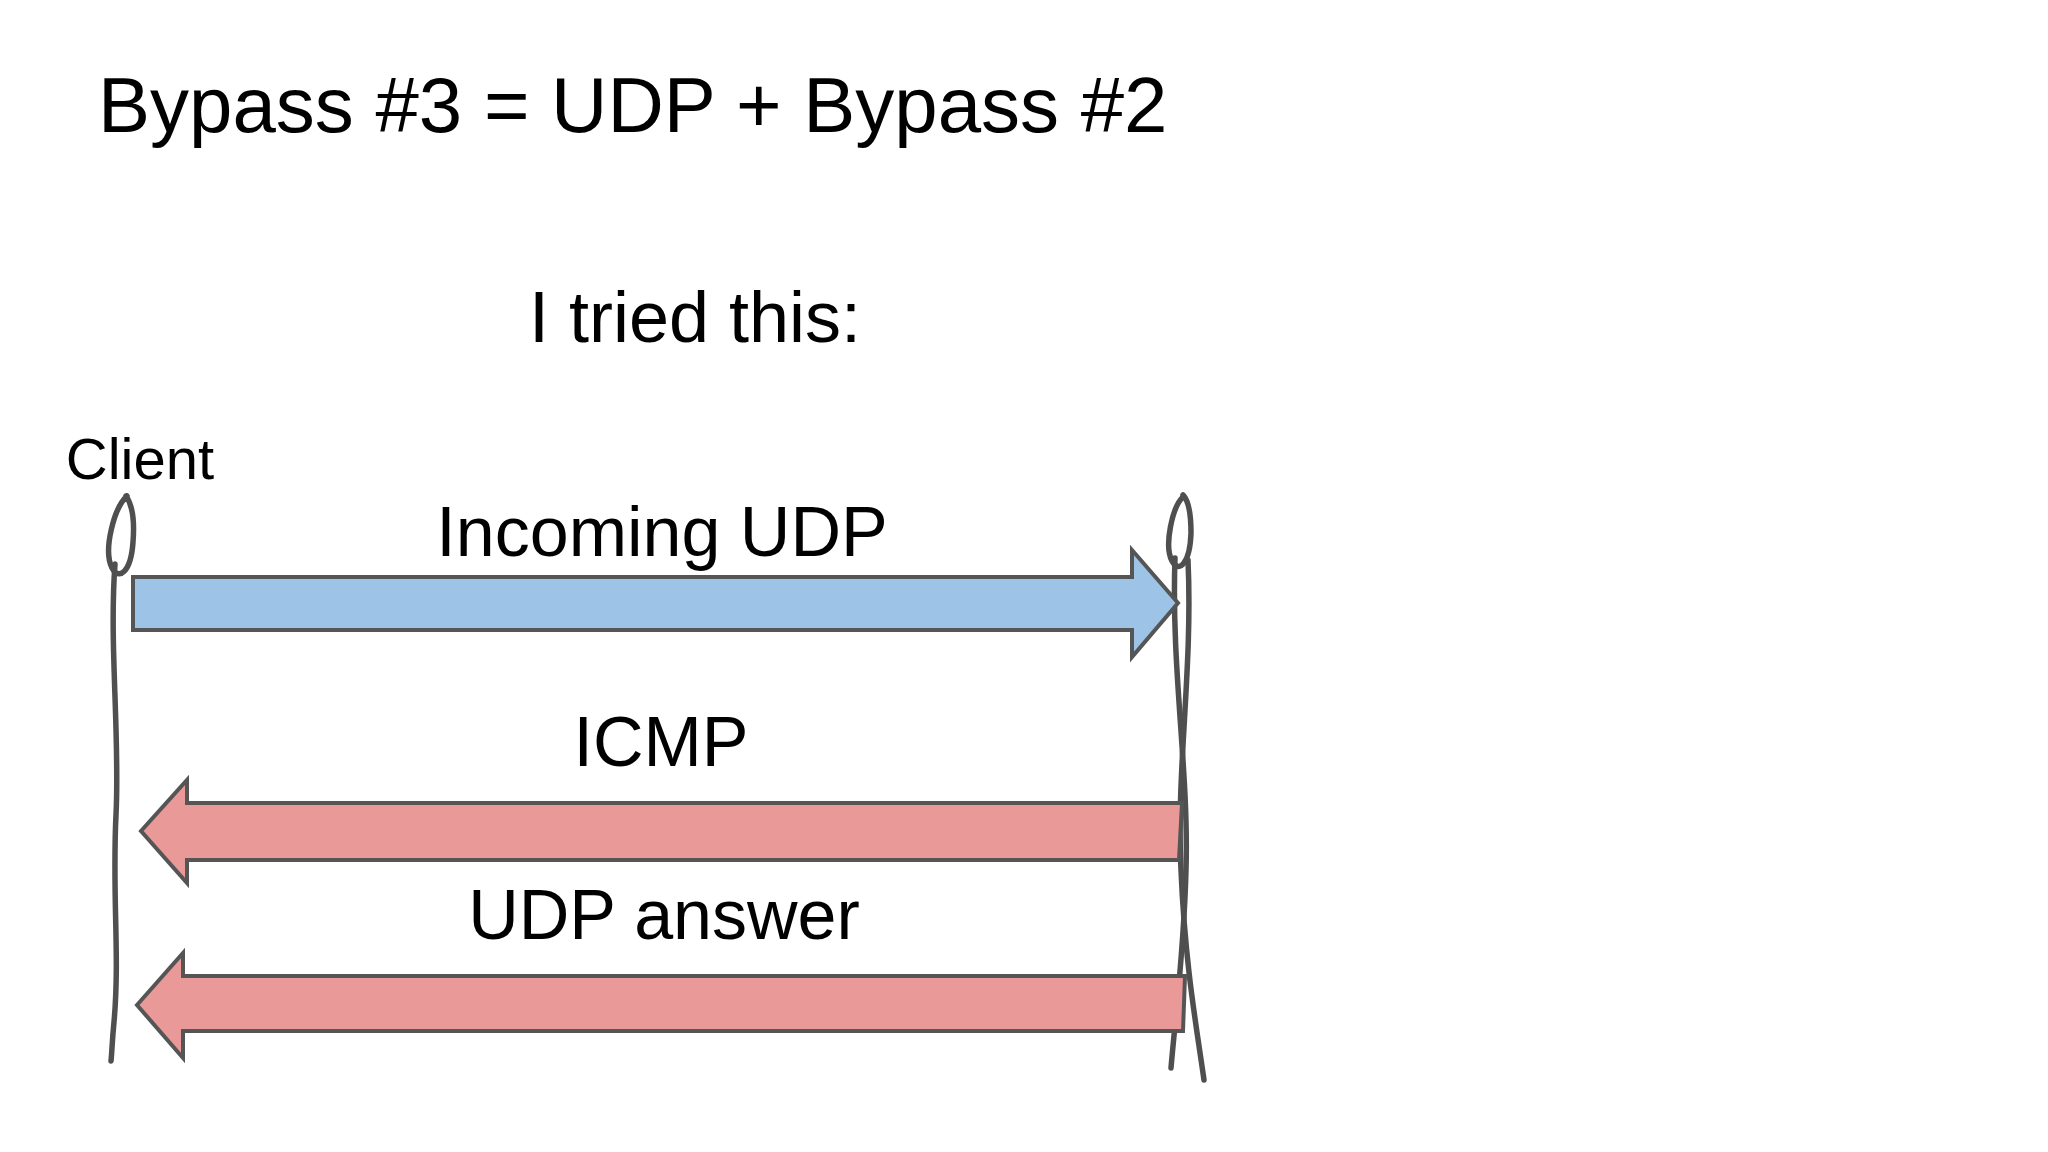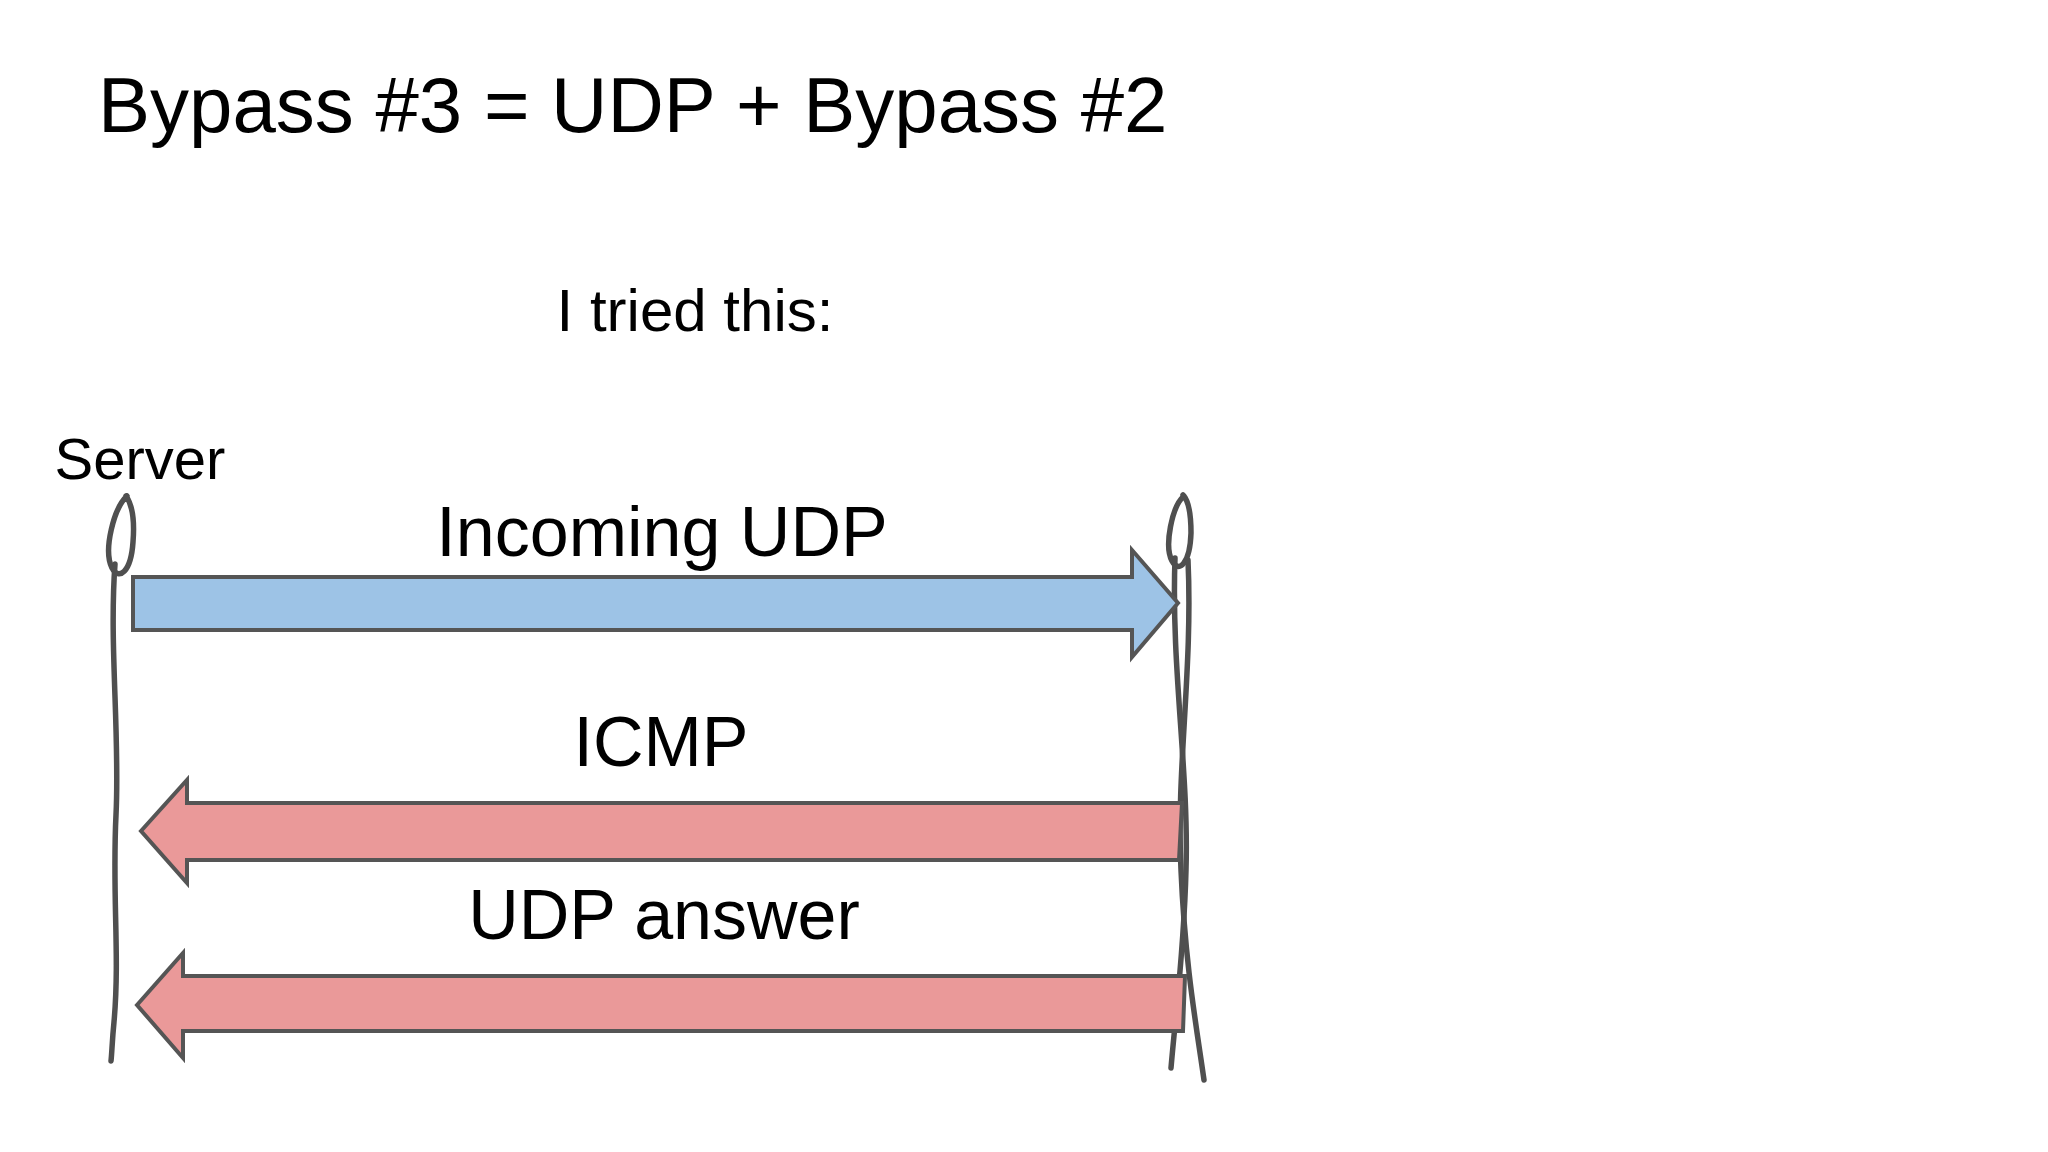--- a/index.html
+++ b/index.html
@@ -24,21 +24,21 @@
     white-space: nowrap;
   }
   .title {
     left: 98px;
     top: 66px;
     font-size: 78px;
   }
   .subtitle {
     left: 695px;
     top: 281px;
-    font-size: 60px;
+    font-size: 72px;
     transform: translateX(-50%);
   }
   .actor-label {
     font-size: 58px;
     transform: translateX(-50%);
   }
   .actor-client { left: 140px; top: 430px; }
   .actor-server { left: 1185px; top: 428px; }
   .msg-label {
     font-size: 70px;
@@ -68,21 +68,21 @@
 </style>
 </head>
 <body>
 
 <div class="slide">
 
   <div class="txt title">Bypass #3 = UDP + Bypass #2</div>
 
   <div class="txt subtitle">I tried this:</div>
 
-  <div class="txt actor-label actor-client">Server</div>
+  <div class="txt actor-label actor-client">Client</div>
 
 
   <svg class="diagram" viewBox="0 0 2048 1152" xmlns="http://www.w3.org/2000/svg">
 
     <path class="lifeline" d="M 127 496 C 114 508, 103 550, 112 568 C 119 581, 131 572, 133 542 C 135 517, 131 503, 126 496"></path>
     <path class="lifeline" d="M 115 564 C 109 645, 120 735, 116 815 C 112 895, 120 955, 114 1022 C 112 1042, 112 1052, 111 1061"></path>
 
     <path class="lifeline" d="M 1184 496 C 1172 506, 1164 546, 1172 561 C 1179 574, 1190 563, 1191 533 C 1191 512, 1188 500, 1183 495"></path>
     <path class="lifeline" d="M 1175 558 C 1171 670, 1189 770, 1186 870 C 1184 950, 1176 1010, 1171 1068"></path>
     <path class="lifeline" d="M 1188 560 C 1193 670, 1176 770, 1181 870 C 1185 965, 1197 1030, 1204 1080"></path>

